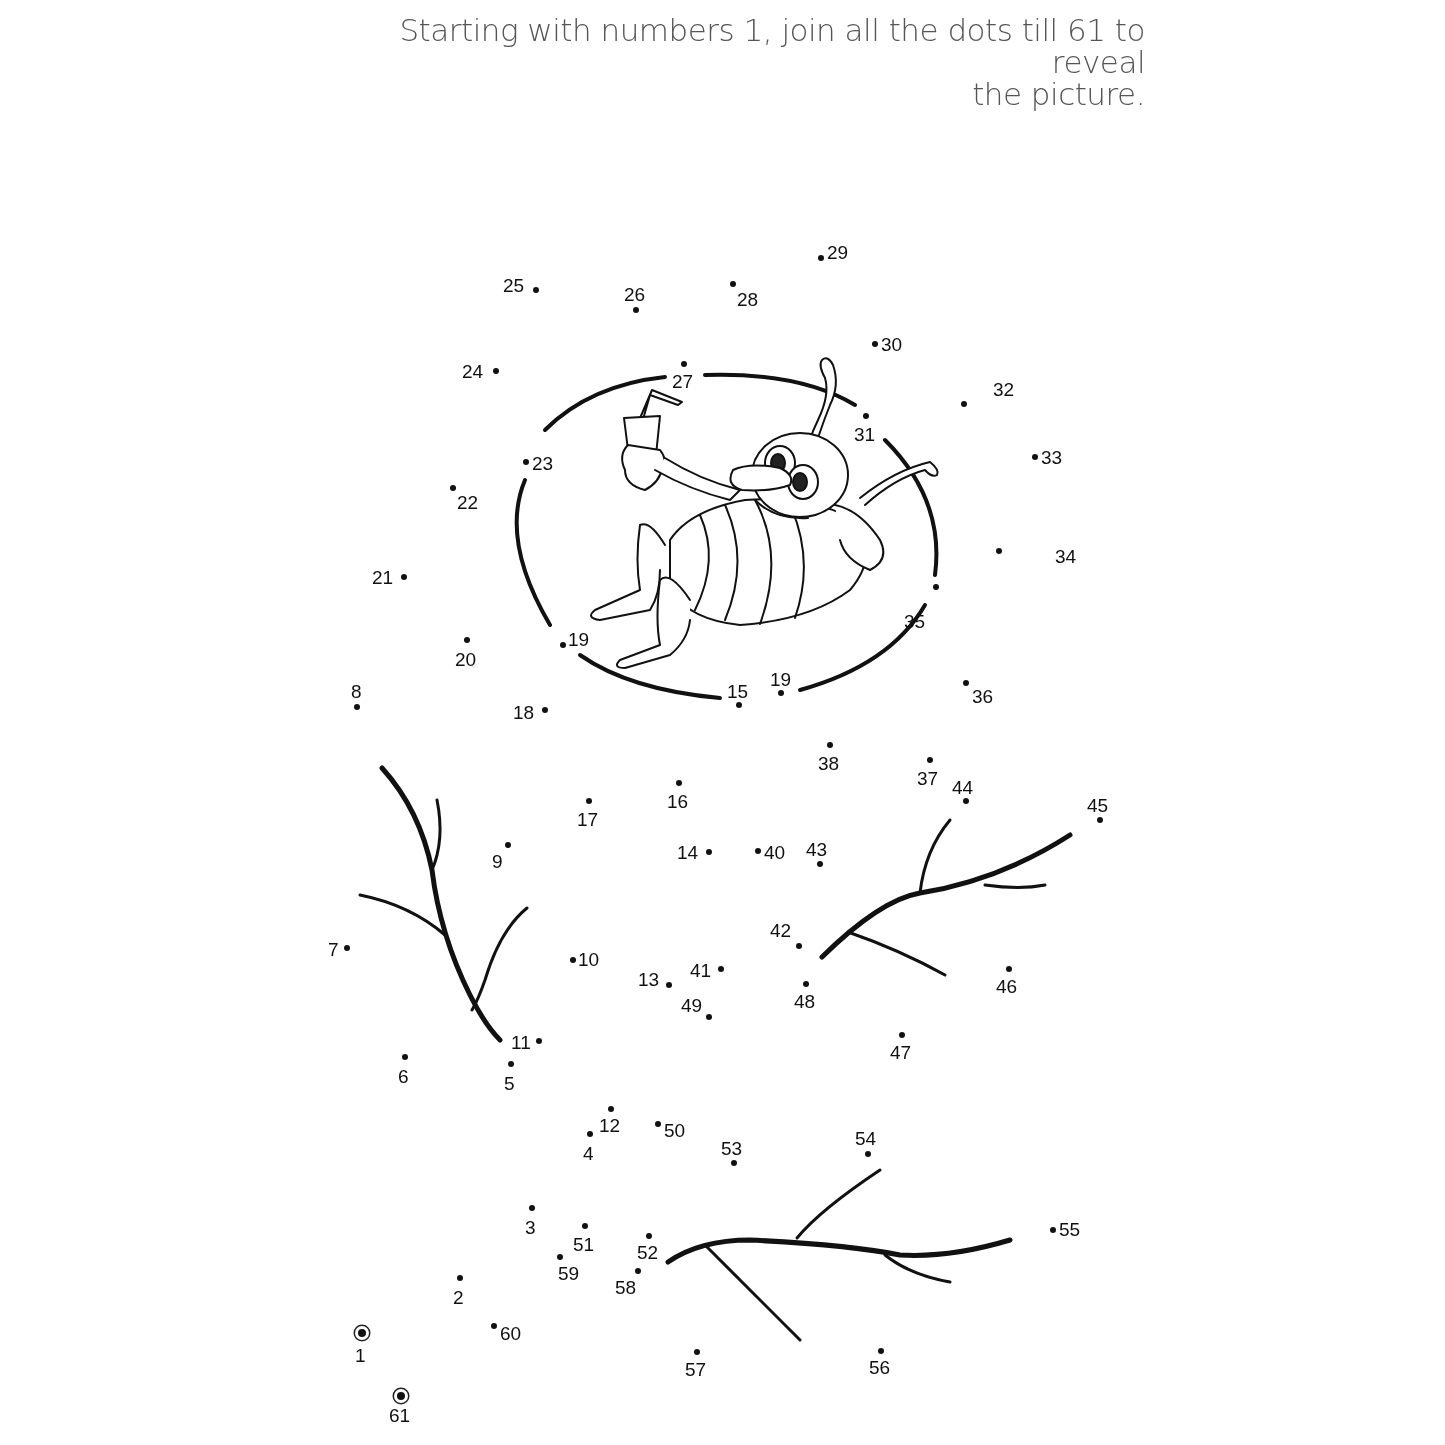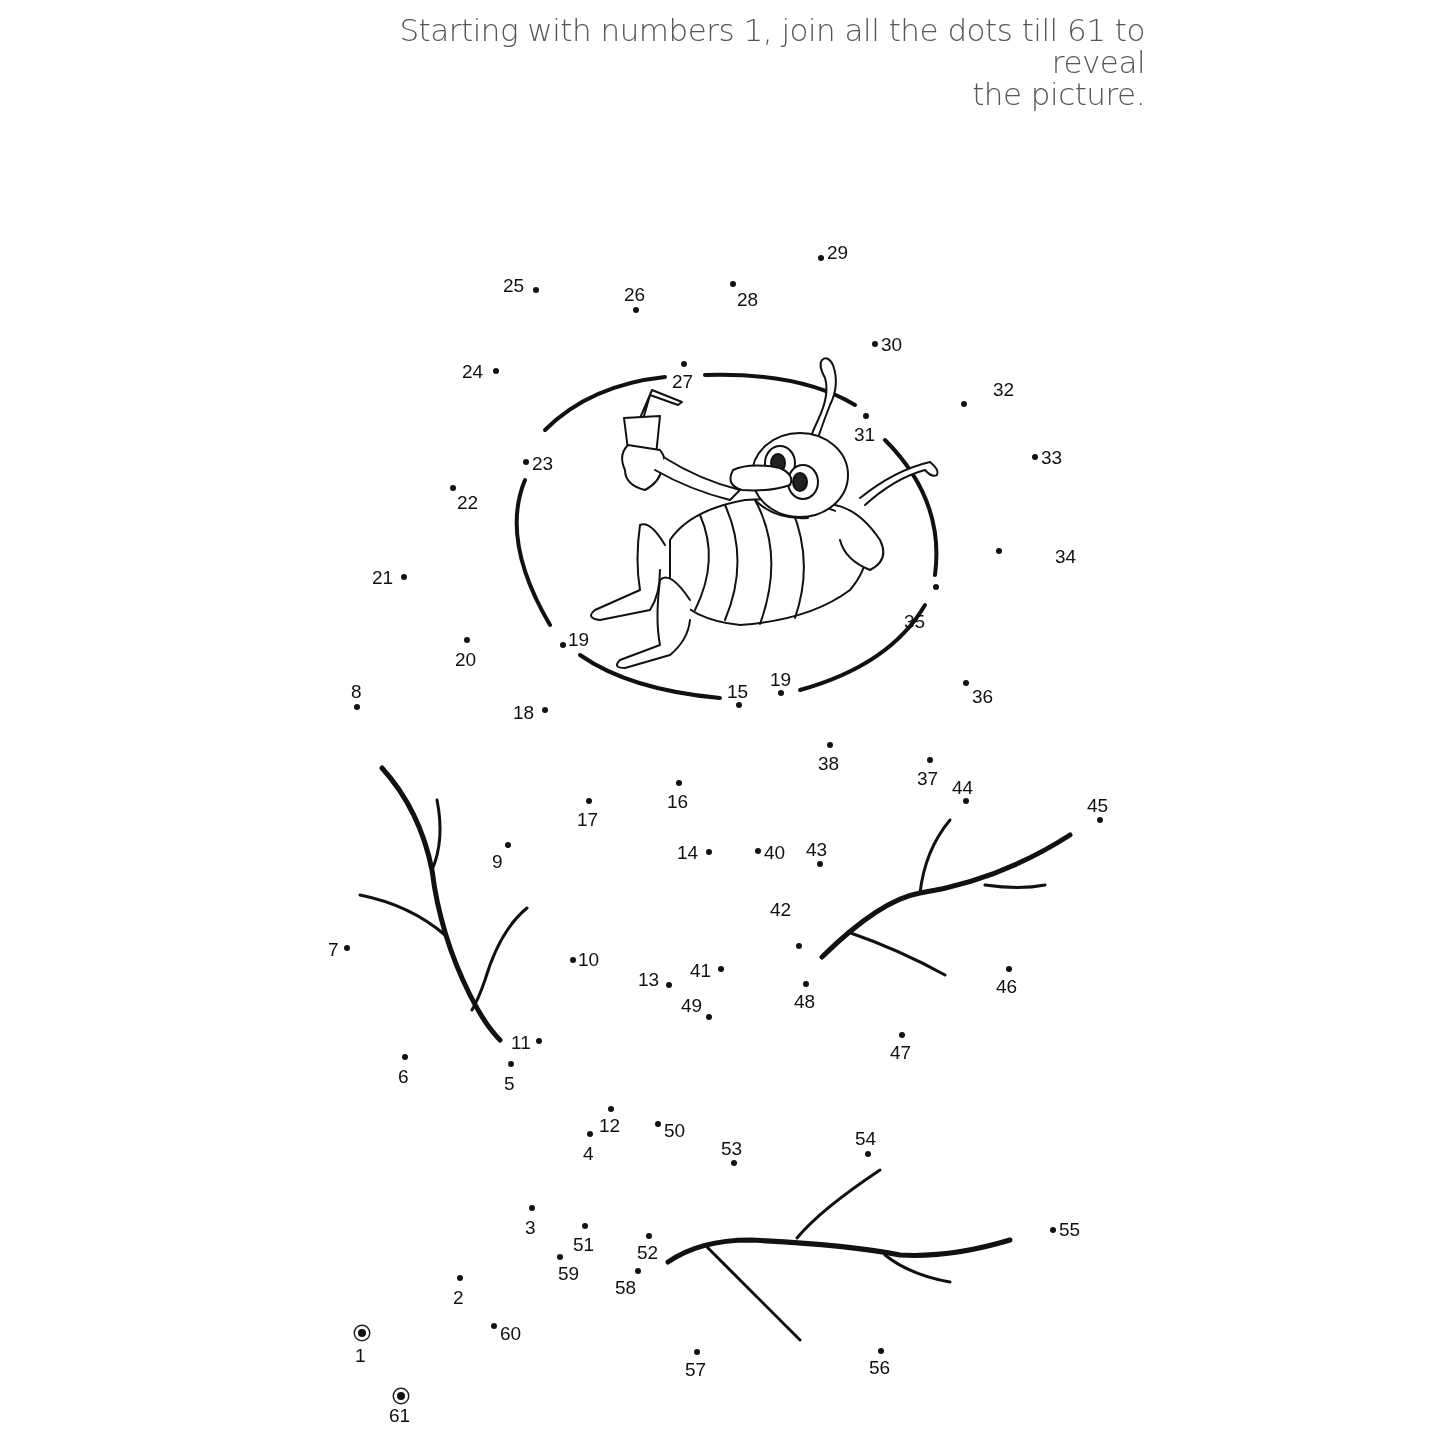--- a/index.html
+++ b/index.html
@@ -166,21 +166,21 @@
     <div class="lbl" style="left: 917px; top: 769px;">37</div>
     <div class="dot" style="left: 830px; top: 745px;"></div>
     <div class="lbl" style="left: 818px; top: 754px;">38</div>
     <div class="dot" style="left: 781px; top: 693px;"></div>
     <div class="lbl" style="left: 770px; top: 670px;">19</div>
     <div class="dot" style="left: 758px; top: 851px;"></div>
     <div class="lbl" style="left: 764px; top: 843px;">40</div>
     <div class="dot" style="left: 721px; top: 969px;"></div>
     <div class="lbl" style="left: 690px; top: 961px;">41</div>
     <div class="dot" style="left: 799px; top: 946px;"></div>
-    <div class="lbl" style="left: 770px; top: 900px;">42</div>
+    <div class="lbl" style="left: 770px; top: 921px;">42</div>
     <div class="dot" style="left: 820px; top: 864px;"></div>
     <div class="lbl" style="left: 806px; top: 840px;">43</div>
     <div class="dot" style="left: 966px; top: 801px;"></div>
     <div class="lbl" style="left: 952px; top: 778px;">44</div>
     <div class="dot" style="left: 1100px; top: 820px;"></div>
     <div class="lbl" style="left: 1087px; top: 796px;">45</div>
     <div class="dot" style="left: 1009px; top: 969px;"></div>
     <div class="lbl" style="left: 996px; top: 977px;">46</div>
     <div class="dot" style="left: 902px; top: 1035px;"></div>
     <div class="lbl" style="left: 890px; top: 1043px;">47</div>

